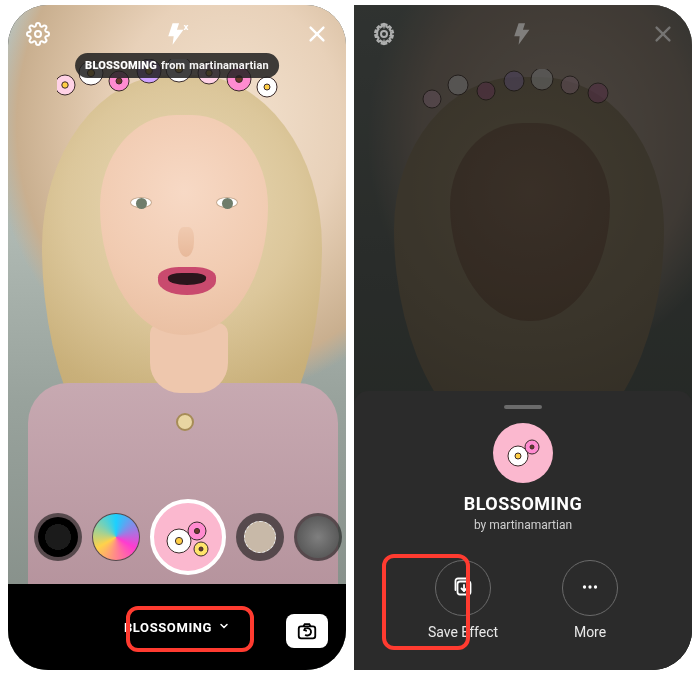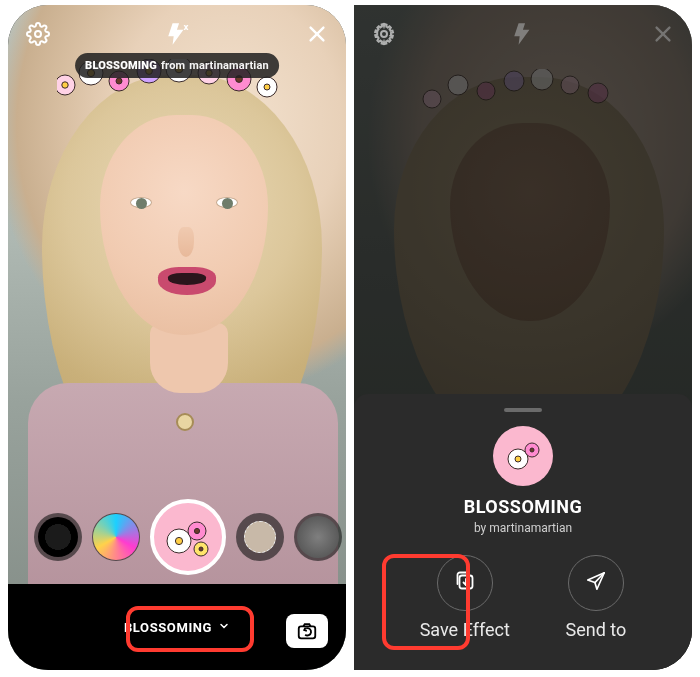--- a/index.html
+++ b/index.html
@@ -60,25 +60,25 @@
   }
   .dim{position:absolute;inset:0;background:rgba(0,0,0,.55);}
   .top-bar.right svg{opacity:.7;}
   .hair2{position:absolute;left:40px;top:72px;width:270px;height:380px;background:radial-gradient(circle at 50% 30%,#90846b,#6d6350);border-radius:46% 46% 50% 50%/40% 40% 60% 60%;}
   .face2{position:absolute;left:96px;top:118px;width:160px;height:198px;background:radial-gradient(circle at 50% 35%,#7f6a58,#6e5a48);border-radius:48% 48% 52% 52%/44% 44% 62% 62%;}
   .crown2{position:absolute;top:64px;left:50%;transform:translateX(-50%);width:210px;height:52px;opacity:.65;pointer-events:none;}
   .sheet{position:absolute;left:0;right:0;bottom:0;background:#2b2b2b;border-radius:14px 14px 0 0;padding:14px 0 30px;}
   .grab{width:38px;height:4px;border-radius:3px;background:#6b6b6b;margin:0 auto 14px;}
   .avatar{width:60px;height:60px;border-radius:50%;margin:0 auto 10px;background:#fbb8cf;display:flex;align-items:center;justify-content:center;}
   .sheet h2{color:#fff;font-size:18px;text-align:center;letter-spacing:.5px;font-weight:700;margin-bottom:4px;}
-  .sheet p{color:#cfcfcf;font-size:12px;text-align:center;margin-bottom:20px;}
+  .sheet p{color:#cfcfcf;font-size:12px;text-align:center;margin-bottom:28px;}
   .actions{display:flex;justify-content:space-evenly;align-items:flex-start;padding:0 10px;}
   .act{display:flex;flex-direction:column;align-items:center;gap:8px;color:#fff;}
   .act-circle{width:56px;height:56px;border-radius:50%;border:1px solid #6a6a6a;background:#2b2b2b;display:flex;align-items:center;justify-content:center;}
-  .act span{font-size:18px;color:#e9e9e9;}
+  .act span{font-size:14px;color:#e9e9e9;}
   .highlight-2{position:absolute;left:28px;bottom:20px;width:88px;height:96px;border:4px solid #ff3b30;border-radius:12px;pointer-events:none;}
 </style>
 </head>
 <body>
 
 <div class="wrap">
 
   <div class="phone">
     <div class="cam-bg"></div>
 
@@ -275,26 +275,27 @@
                   <path d="M13 10v6"></path>
                   <path d="M10.5 13.5 13 16l2.5-2.5"></path>
                 </svg>
           </span>
             </div>
           <span>Save Effect</span>
         </div>
         <div class="act">
           <div class="act-circle">
               <span>
-            <svg width="22" height="22" viewBox="0 0 24 24" fill="none" stroke="#fff" stroke-width="1.8" stroke-linejoin="round" stroke-linecap="round">
-                  <path d="M3 11 21 3l-8 18-2.2-7.3z"></path>
-                  <path d="M21 3 10.8 13.7"></path>
+            <svg width="22" height="22" viewBox="0 0 24 24" fill="#fff">
+                  <circle cx="6" cy="12" r="1.8"></circle>
+                  <circle cx="12" cy="12" r="1.8"></circle>
+                  <circle cx="18" cy="12" r="1.8"></circle>
                 </svg>
           </span>
             </div>
-          <span>Send to</span>
+          <span>More</span>
         </div>
       </div>
       <div class="highlight-2"></div>
     </div>
   </div>
 
 </div>
 
 </body></html>

